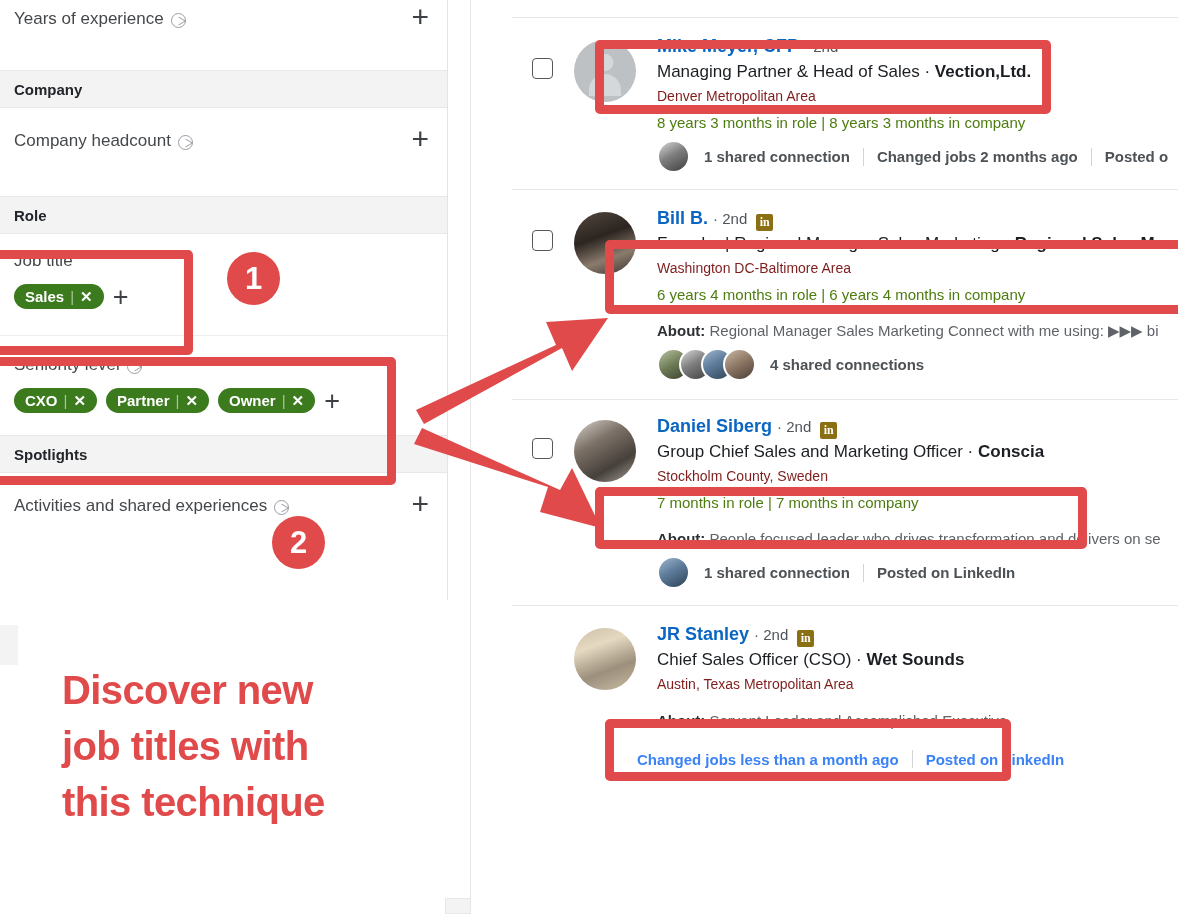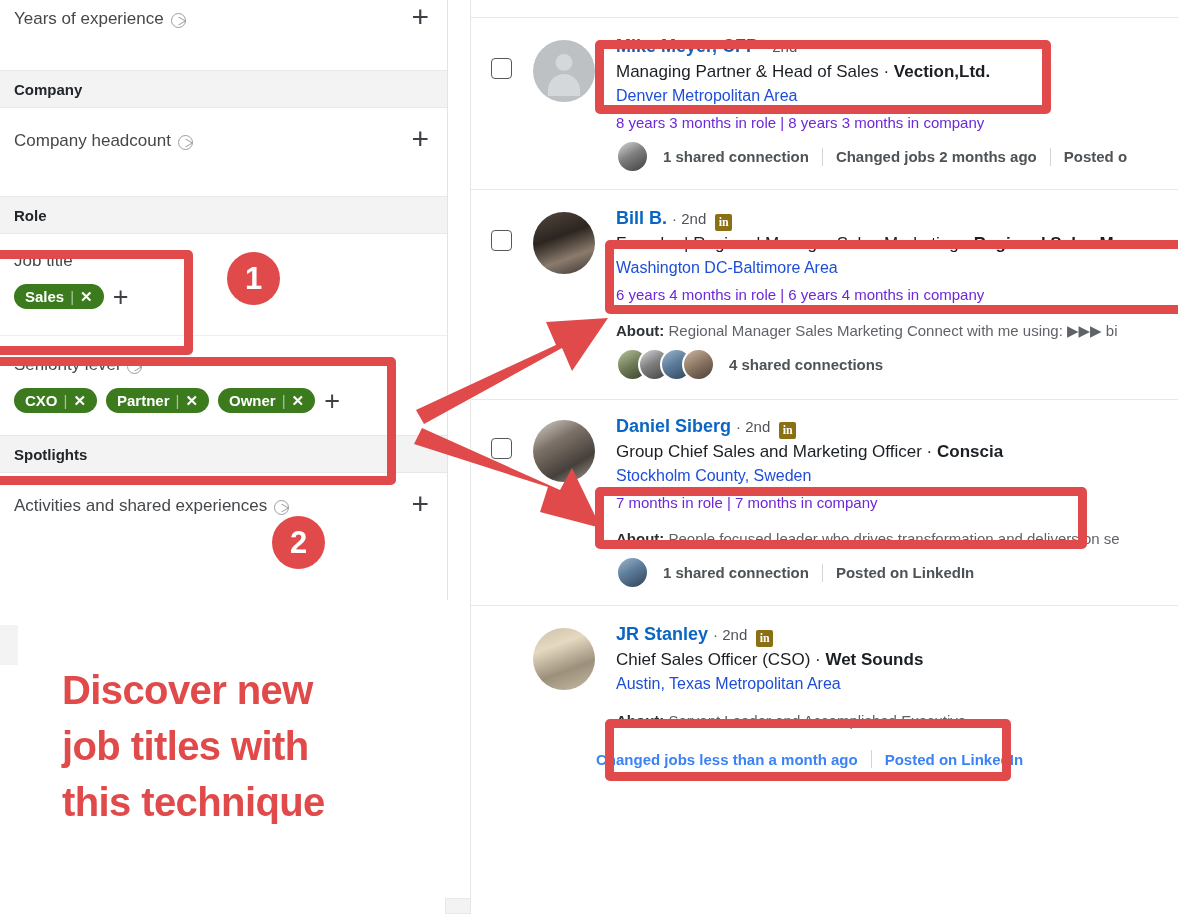--- a/index.html
+++ b/index.html
@@ -55,20 +55,21 @@
     padding: 0 11px; font-size: 15px; font-weight: bold; gap: 6px;
   }
   .tag .sep { opacity: .55; font-weight: 400; }
   .tag .x { font-size: 15px; font-weight: bold; }
 
   
   .results {
     position: absolute; left: 470px; top: 0; width: 708px; height: 914px;
     background: #ffffff; border-left: 1px solid #e6e6e6;
     overflow: hidden;
+    padding-left: 41px;
   }
   .res-topstub { height: 18px; border-bottom: 1px solid #e6e6e6; position: relative;}
   .card { padding: 16px 0 14px 0; border-bottom: 1px solid #e8e8e8; position: relative; }
   .card-inner { display: flex; align-items: flex-start; padding-left: 20px; }
   .chk {
     width: 21px; height: 21px; border: 1.6px solid #55595d; border-radius: 4px;
     background: #fff; flex: none; margin-top: 24px;
   }
   .avatar {
     width: 62px; height: 62px; border-radius: 50%; flex: none;
@@ -92,22 +93,22 @@
   .pname { color: #0a66c2; font-weight: bold; }
   .degree { color: #50545a; font-weight: normal; font-size: 15px; }
   .li-badge {
     display:inline-block; width: 17px; height: 17px; background: #8a7013;
     color:#fff; font-size: 12px; font-weight: bold; line-height: 17px;
     text-align:center; border-radius: 2px; vertical-align: -2px; margin-left: 4px;
     font-family: "Liberation Serif", serif;
   }
   .headline { font-size: 17px; color: #1b1f23; line-height: 25px; white-space: nowrap; }
   .headline .co { font-weight: bold; color: #1b1f23; }
-  .location { font-size: 16px; color: #1d4ed8; line-height: 24px; white-space: nowrap; }
-  .tenure { font-size: 15px; color: #6d28d9; line-height: 22px; margin-top: 4px; white-space: nowrap; }
+  .location { font-size: 14px; color: #7f1d1d; line-height: 24px; white-space: nowrap; }
+  .tenure { font-size: 15px; color: #4d7c0f; line-height: 22px; margin-top: 4px; white-space: nowrap; }
   .about { font-size: 15px; color: #5f6368; line-height: 22px; margin-top: 14px; white-space: nowrap; }
   .about b { color: #2d3134; }
   .metarow { display: flex; align-items: center; margin-top: 6px; font-size: 15px; color: #4c5256; font-weight: bold; white-space: nowrap;}
   .facepile { display:flex; align-items:center; margin-right: 14px; }
   .face {
     width: 33px; height: 33px; border-radius: 50%; border: 2px solid #fff;
     flex:none; margin-left: -11px; overflow:hidden;
   }
   .face:first-child { margin-left: 0; }
   .f1 { background: linear-gradient(150deg,#d9d9d9 0%,#7f7f7f 45%,#3f3f3f 100%); }

